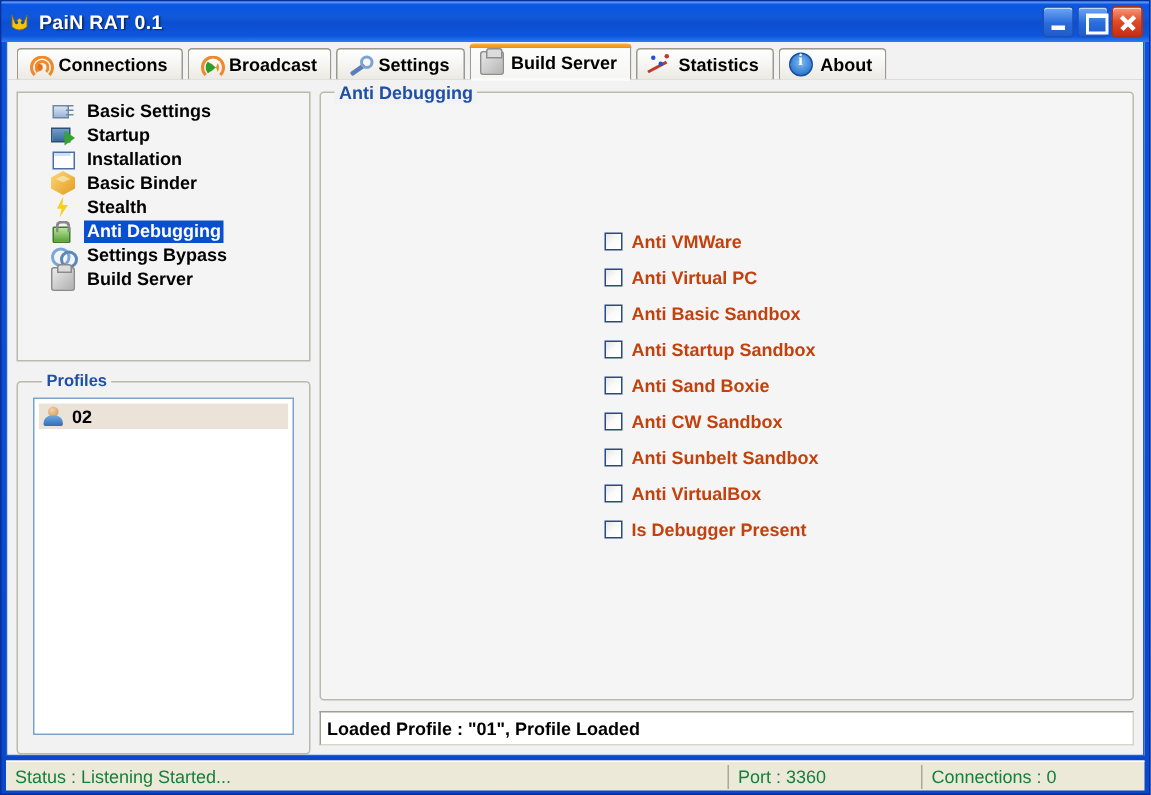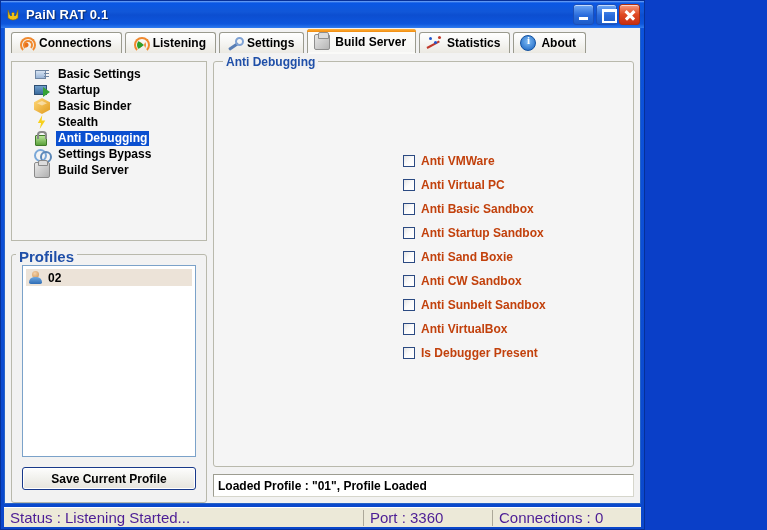--- a/index.html
+++ b/index.html
@@ -7,21 +7,21 @@
     margin: 0; padding: 0;
     width: 767px; height: 530px;
     overflow: hidden;
     font-family: "Liberation Sans", sans-serif;
   }
   body { background: #0a3fc8; }
 
   
   #window {
     position: absolute; left: 0; top: 0;
-    width: 645px; height: 530px;
+    width: 767px; height: 530px;
     background: linear-gradient(180deg,#0b53dd 0%,#0c4fd6 40%,#0a47cb 100%);
     border: 1px solid #063099;
     display: flex; flex-direction: column;
   }
   #titlebar {
     height: 27px; flex: 0 0 27px;
     background: linear-gradient(180deg,#0a62ef 0%,#0a57e4 8%,#1157d8 40%,#0c4ed0 52%,#0d56dd 85%,#2f7cf0 100%);
     display: flex; align-items: center;
     padding: 0 2px 0 4px;
     position: relative;
@@ -186,23 +186,23 @@
   #profiles {
     margin-top: 13px;
     border: 1px solid #b9b9ac;
     border-radius: 3px;
     padding: 10px 10px 12px 10px;
     position: relative;
     flex: 1 1 auto;
     display: flex; flex-direction: column;
   }
   #profiles > .grouplabel {
-    position: absolute; top: -7px; left: 4px;
+    position: absolute; top: -7px; left: 16px;
     background: #f2f2f2; padding: 0 3px;
-    font-size: 15px; color: #1f4fa8;
+    font-size: 11px; color: #1f4fa8;
   }
   #profilelist {
     flex: 1 1 auto;
     background: #fff;
     border: 1px solid #7ba2c9;
     padding: 3px;
     min-height: 160px;
   }
   .profile-row {
     display: flex; align-items: center; gap: 5px;
@@ -264,21 +264,21 @@
     padding-left: 4px;
     white-space: nowrap; overflow:hidden;
   }
 
   
   #statusbar {
     height: 20px; flex: 0 0 20px;
     background: #ece9d8;
     border-top: 1px solid #ffffff;
     display: flex; align-items: center;
-    font-size: 15px; color: #4c1d95;
+    font-size: 12px; color: #15803d;
     margin: 0 3px 2px 3px;
     position: relative;
   }
   .sb-cell { padding: 0 6px; height:100%; display:flex; align-items:center; white-space:nowrap; }
   .sb-cell.grow { flex: 1 1 auto; }
   .sb-sep { width:1px; height:16px; background:#aca899; }
   .sb-cell.port { width: 128px; flex: 0 0 128px; }
   .sb-cell.conn { width: 148px; flex: 0 0 148px; }
 </style>
 </head>
@@ -304,21 +304,21 @@
 
   <div id="client">
 
     <div id="tabstrip">
       <div class="tab">
         <span class="tabicon ic-antenna"></span>
         <span>Connections</span>
       </div>
       <div class="tab">
         <span class="tabicon ic-antenna ic-antenna-arrow"></span>
-        <span>Listening</span>
+        <span>Broadcast</span>
       </div>
       <div class="tab">
         <span class="tabicon ic-wrench"></span>
         <span>Settings</span>
       </div>
       <div class="tab active">
         <span class="tabicon ic-cube"></span>
         <span>Build Server</span>
       </div>
       <div class="tab">
@@ -336,20 +336,24 @@
       <div id="leftcol">
 
         <div id="navlist">
           <div class="navitem">
             <span class="navicon ni-basic"></span>
             <span class="lbl">Basic Settings</span>
           </div>
           <div class="navitem">
             <span class="navicon ni-startup"></span>
             <span class="lbl">Startup</span>
+          </div>
+          <div class="navitem">
+            <span class="navicon ni-install"></span>
+            <span class="lbl">Installation</span>
           </div>
           <div class="navitem">
             <span class="navicon ni-binder"></span>
             <span class="lbl">Basic Binder</span>
           </div>
           <div class="navitem">
             <span class="navicon ni-stealth"></span>
             <span class="lbl">Stealth</span>
           </div>
           <div class="navitem selected">
@@ -367,21 +371,20 @@
         </div>
 
         <div id="profiles">
           <span class="grouplabel">Profiles</span>
           <div id="profilelist">
             <div class="profile-row">
               <span class="user-icon"></span>
               <span>02</span>
             </div>
           </div>
-          <div id="saveprofile">Save Current Profile</div>
         </div>
 
       </div>
 
       <div id="rightcol">
 
         <div id="antigroup">
           <span class="grouplabel">Anti Debugging</span>
 
           <div id="checkwrap">

